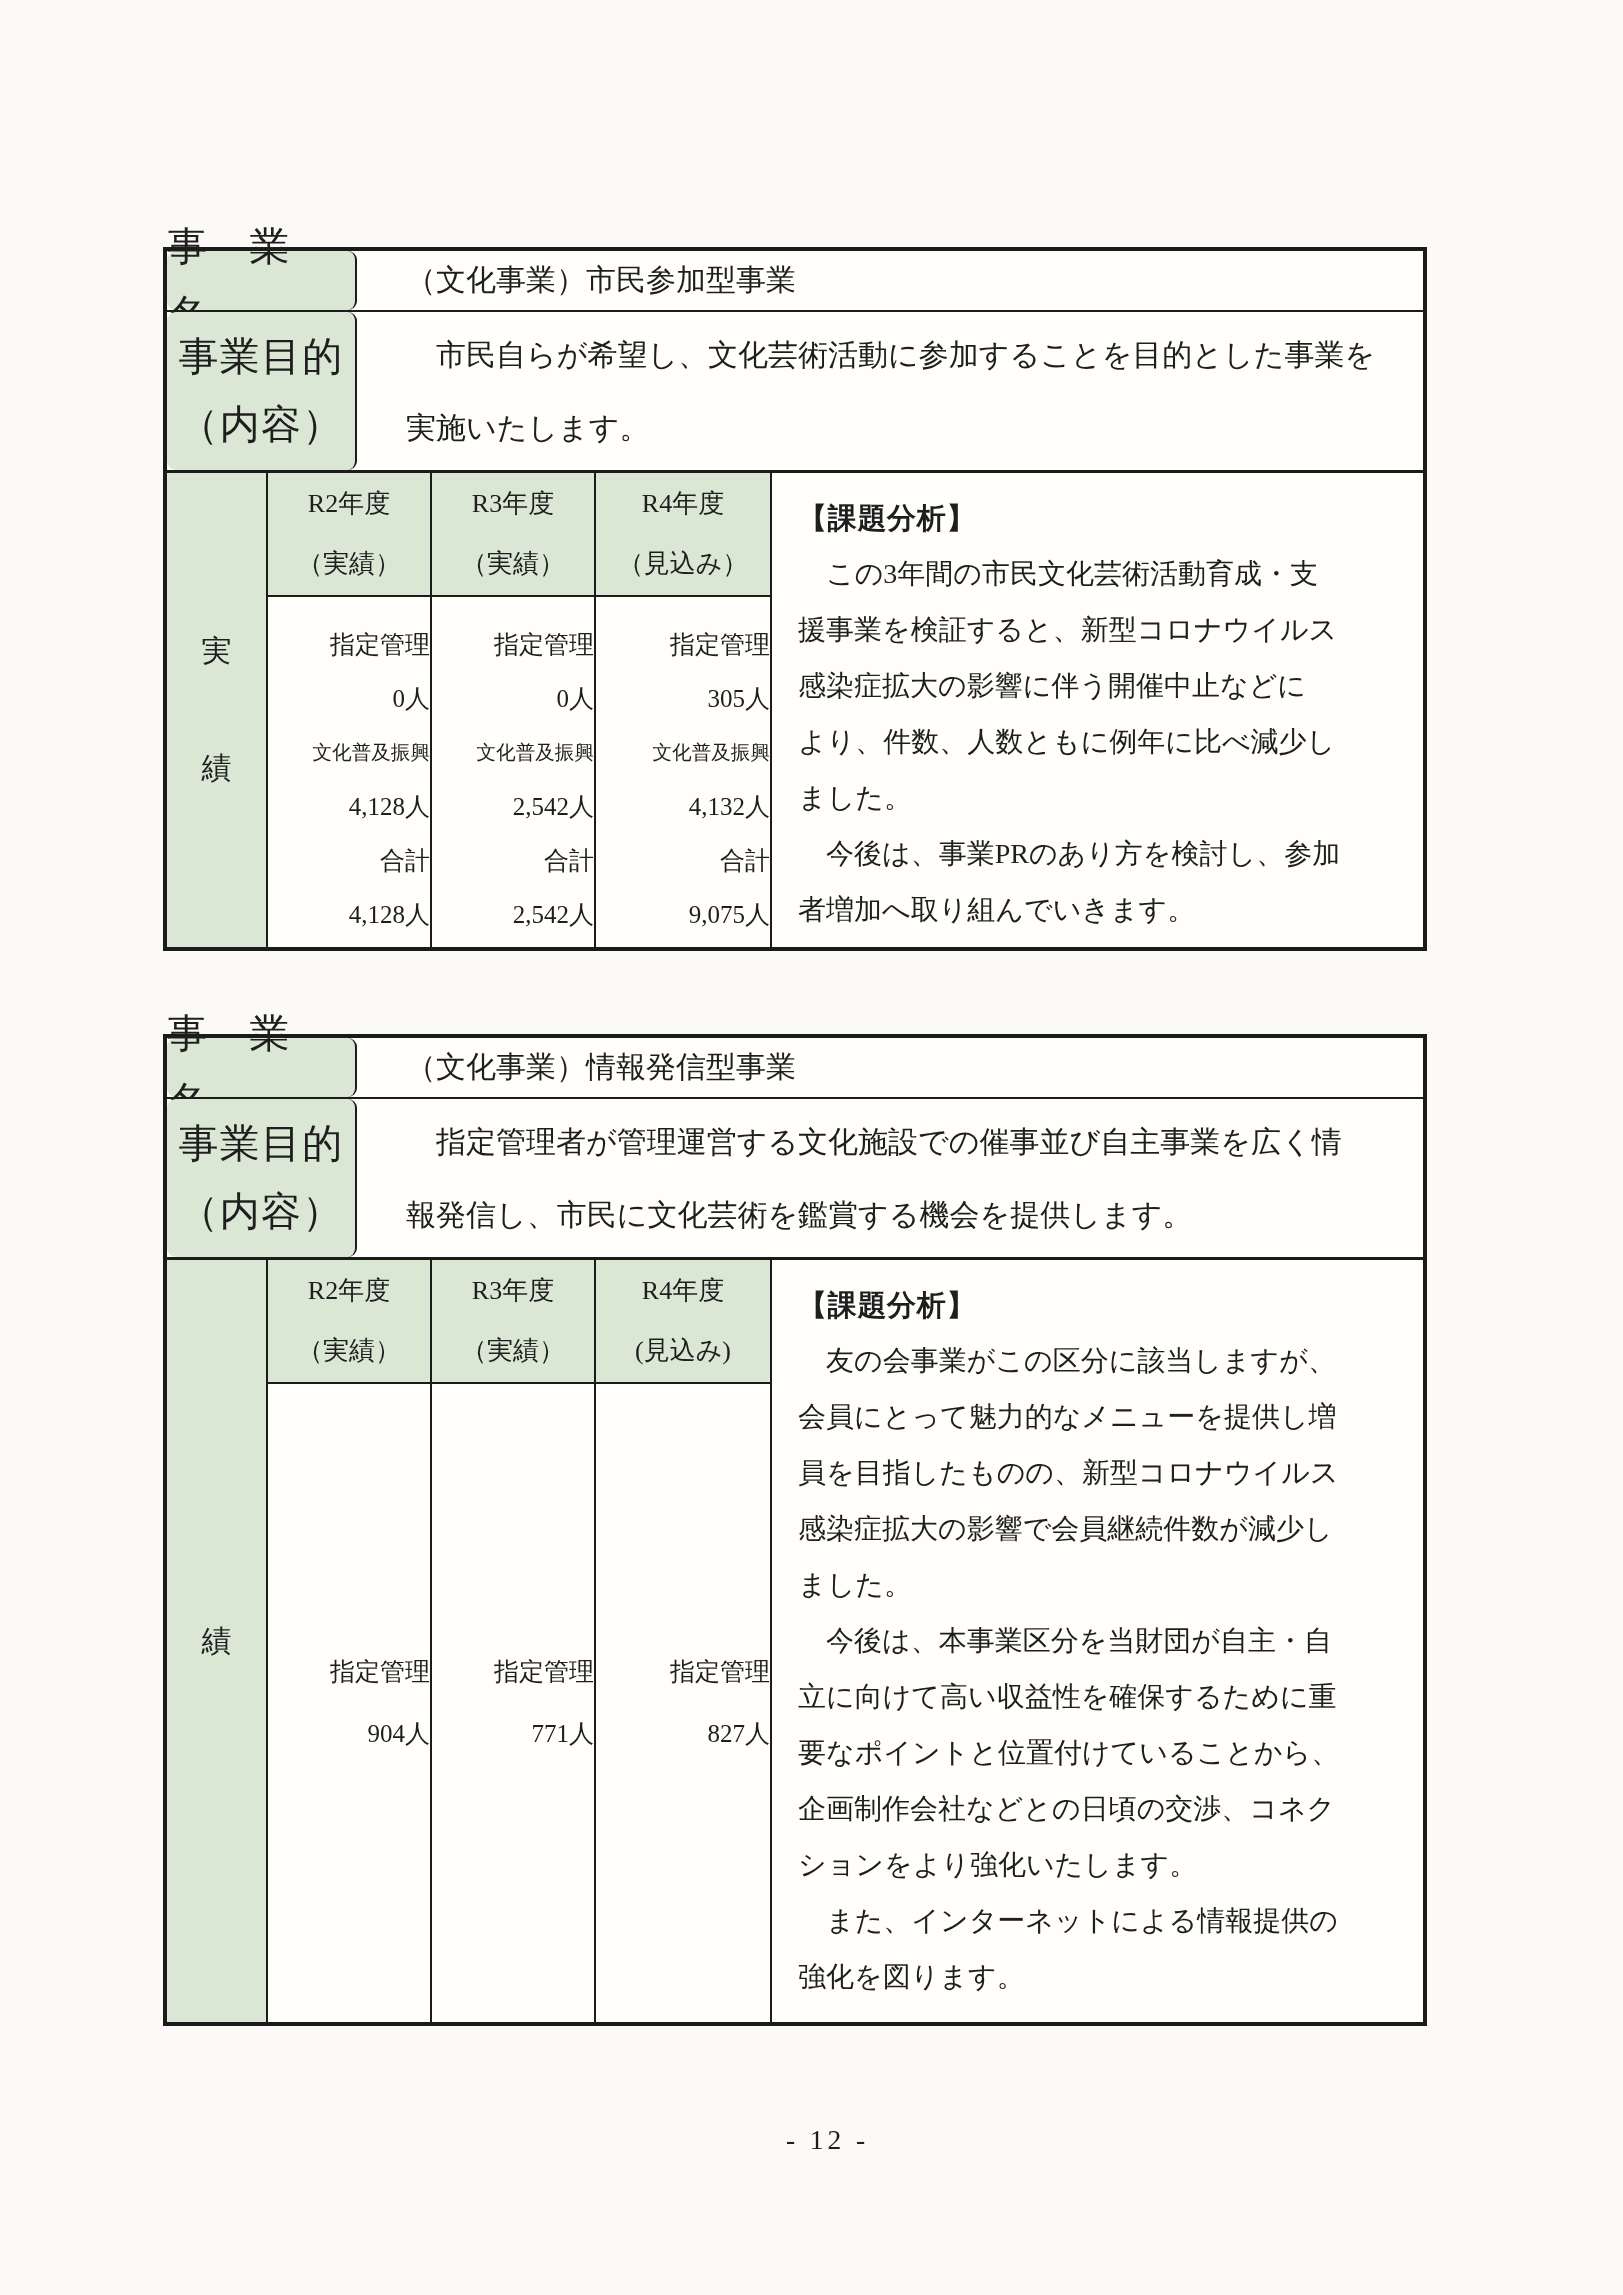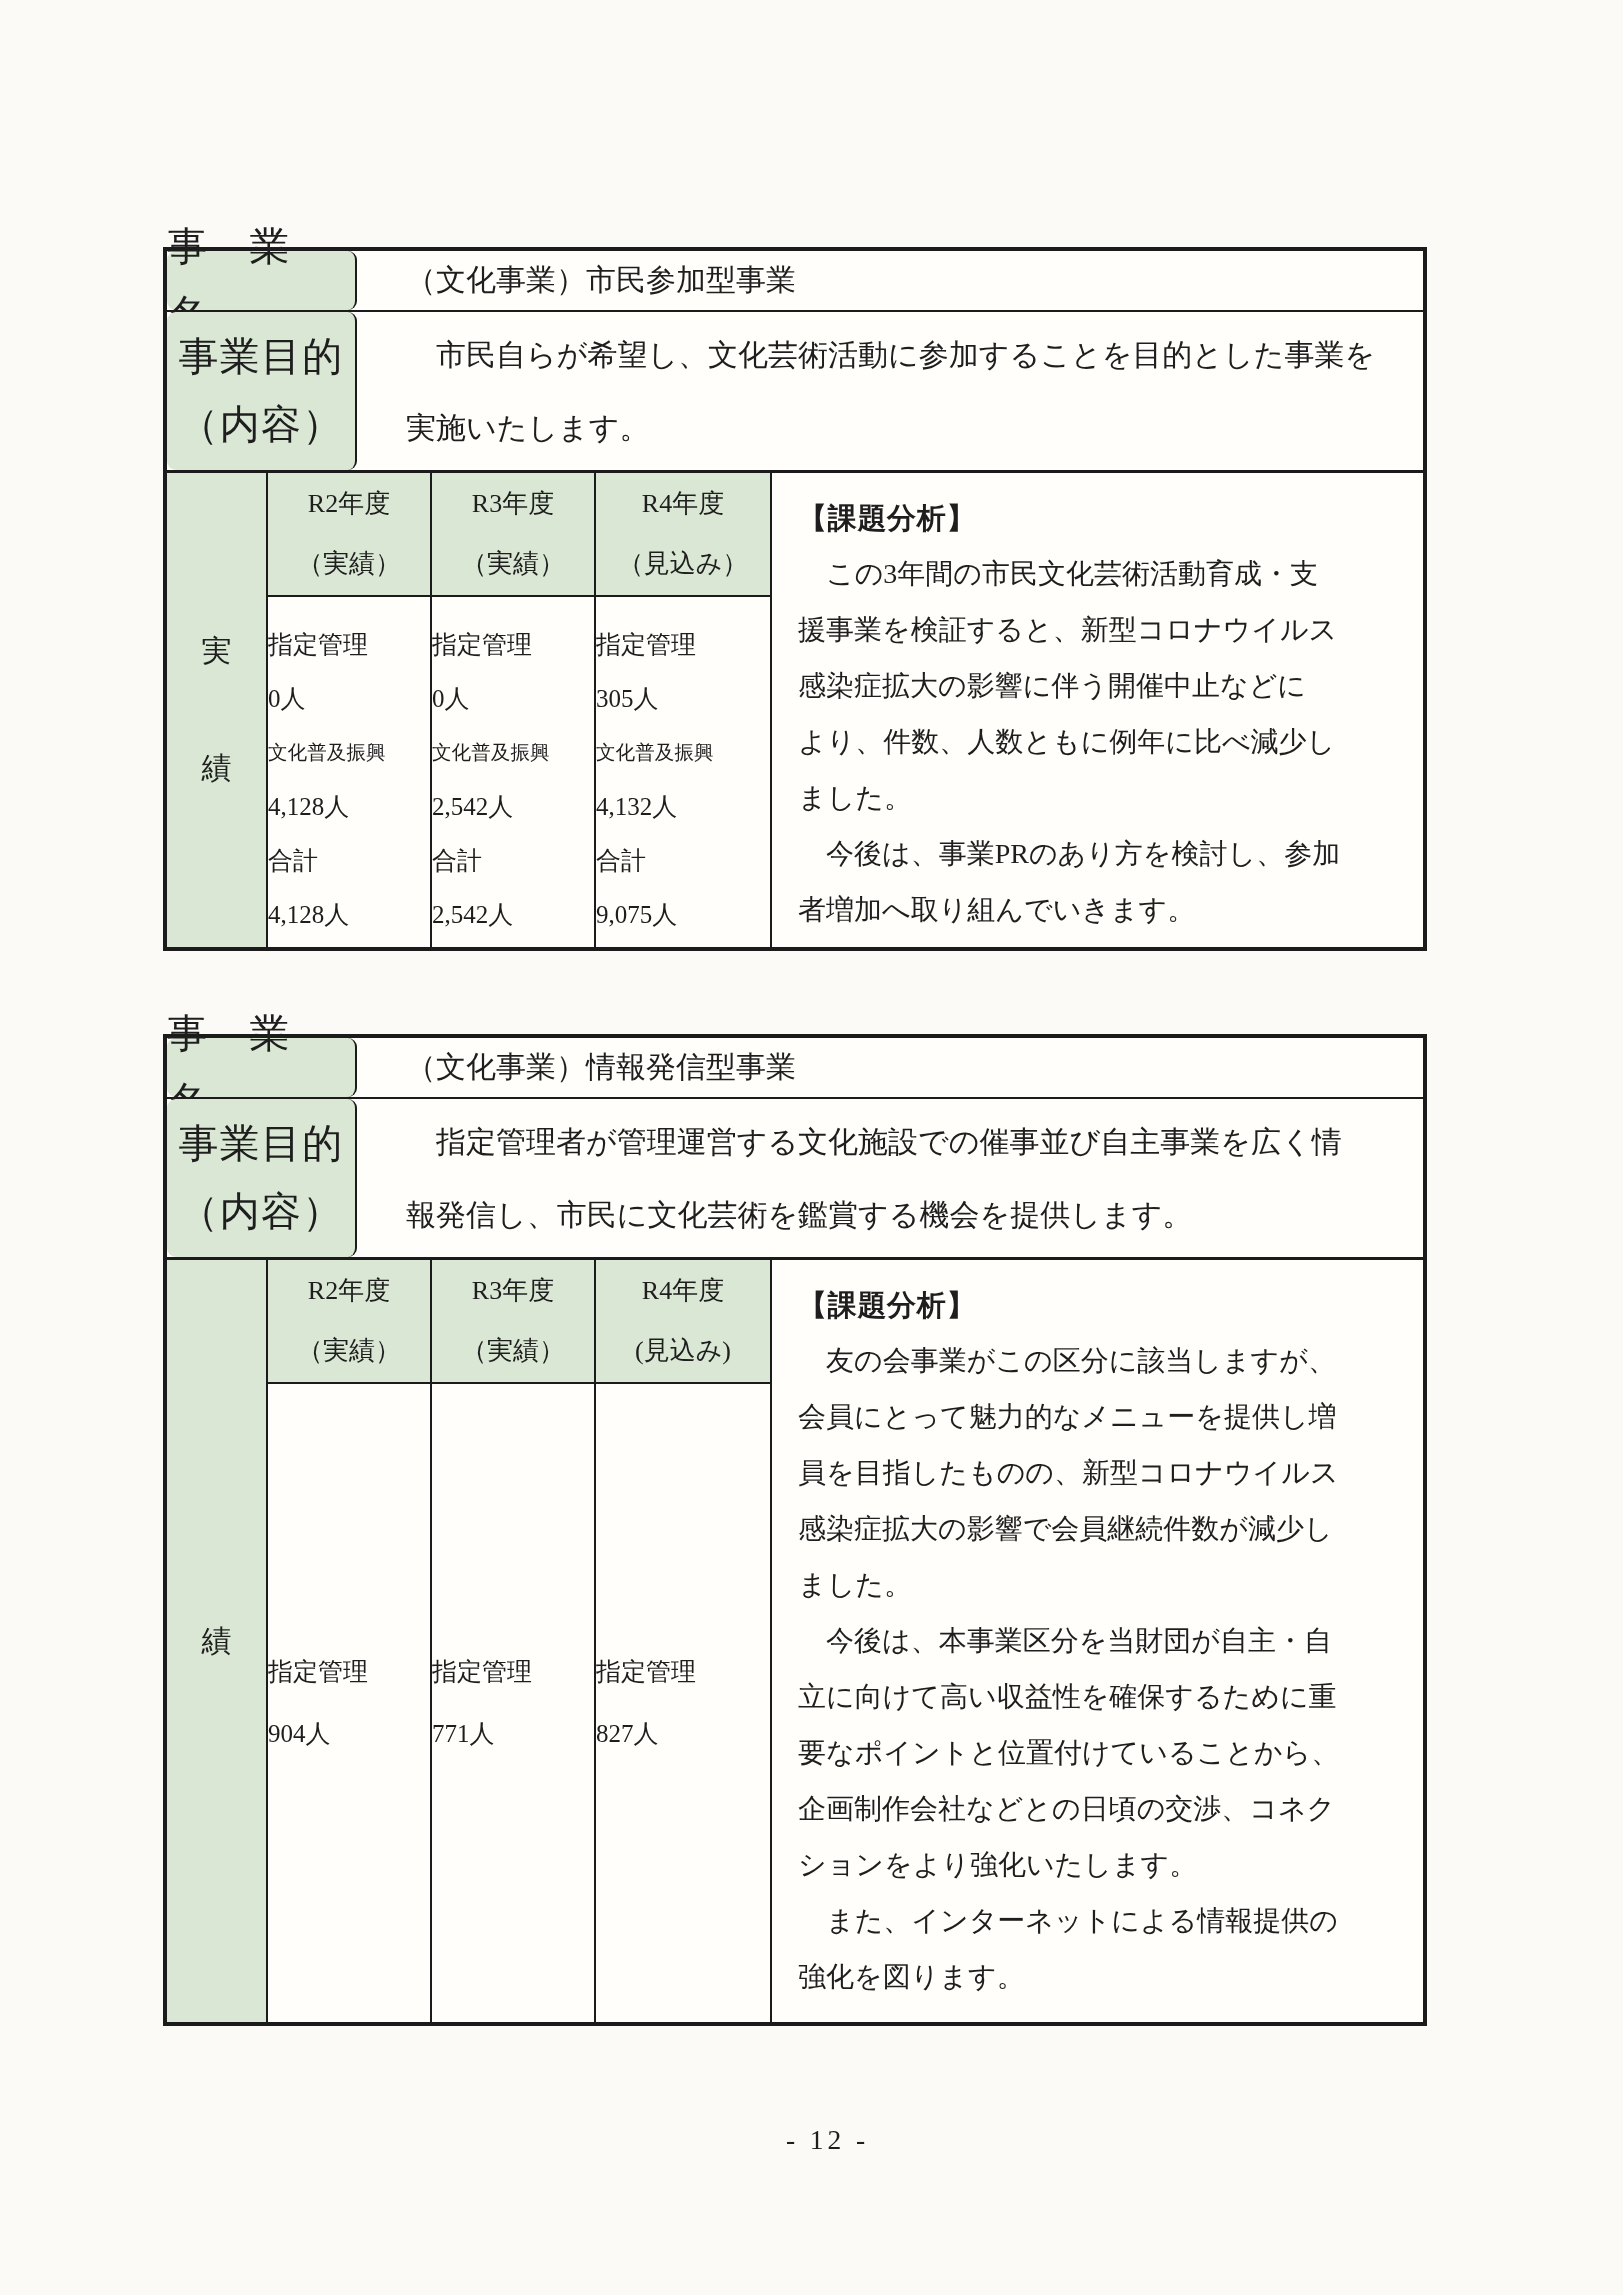--- a/index.html
+++ b/index.html
@@ -77,21 +77,21 @@
     height:124px;
     border-bottom:2px solid #1b1b1b;
     display:flex; flex-direction:column;
     align-items:center; justify-content:center;
     font-size:26px;
     line-height:60px;
     white-space:nowrap;
   }
   .ybody {
     flex:1;
-    text-align:left;
+    text-align:right;
     font-size:25px;
     border-radius:27px;
   }
   #table1 .ybody { padding-top:21px; }
   #table2 .ybody {
     display:flex; flex-direction:column; justify-content:center;
   }
   #table1 .ybody .ln { height:54px; line-height:54px; white-space:nowrap; }
   #table2 .ybody .ln { height:62px; line-height:62px; white-space:nowrap; }
   .ln.small { font-size:19.6px; }

